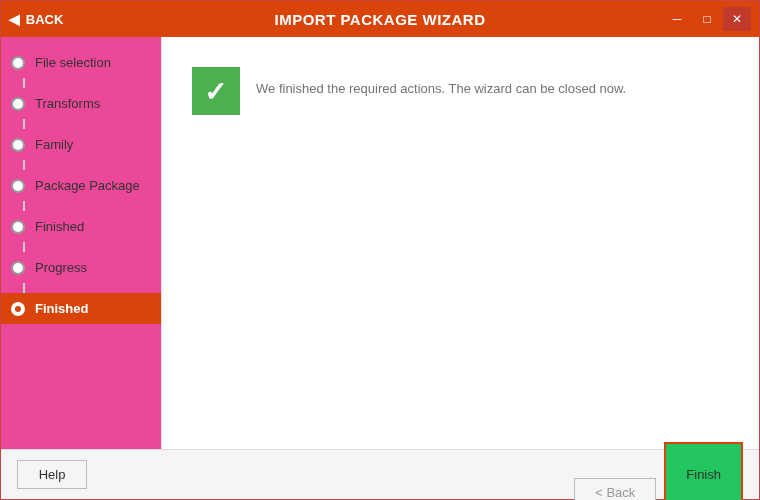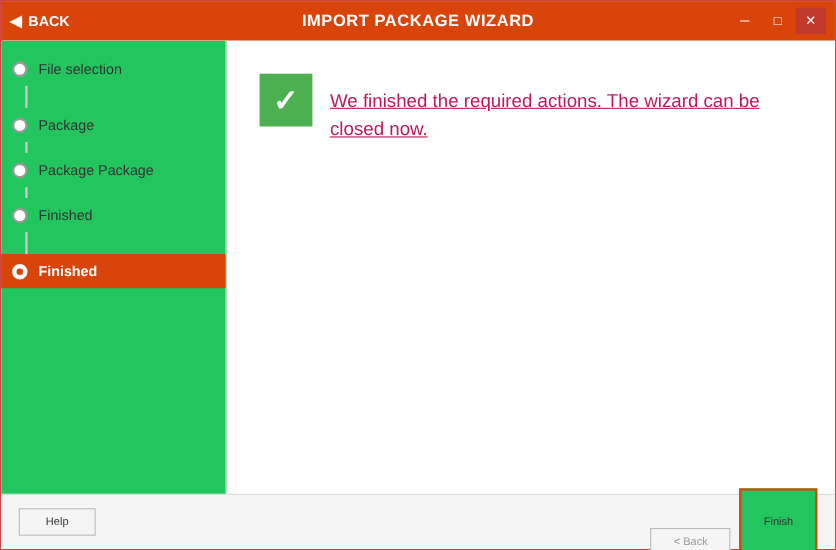--- a/index.html
+++ b/index.html
@@ -67,22 +67,22 @@
     .titlebar-btn.close {
       background: #c0392b;
     }
     .content {
       display: flex;
       flex: 1;
       background: white;
       overflow: hidden;
     }
     .sidebar {
-      width: 205px;
-      background: #22c55e;
+      width: 161px;
+      background: #ec4899;
       border-right: 1px solid #e0e0e0;
       padding: 10px 0;
       flex-shrink: 0;
       text-align: center;
     }
     .sidebar-item {
       display: flex;
       align-items: center;
       gap: 10px;
       padding: 8px 12px 8px 10px;
@@ -144,25 +144,24 @@
       align-items: center;
       justify-content: center;
       flex-shrink: 0;
     }
     .check-icon span {
       color: white;
       font-size: 28px;
       font-weight: bold;
     }
     .success-text {
-      font-size: 17px;
-      color: #be185d;
+      font-size: 13px;
+      color: #737373;
       padding-top: 12px;
       line-height: 1.5;
-      text-decoration: underline;
     }
     .footer {
       background: #f5f5f5;
       border-top: 1px solid #ddd;
       height: 50px;
       display: flex;
       align-items: center;
       justify-content: space-between;
       padding: 0 16px;
       flex-shrink: 0;
@@ -170,21 +169,21 @@
     .footer-left {
       display: flex;
       gap: 8px;
     }
     .footer-right {
       display: flex;
       gap: 8px;
     }
     .btn {
       padding: 6px 20px;
-      font-size: 10px;
+      font-size: 13px;
       cursor: pointer;
       border: 1px solid #bbb;
       background: #f5f5f5;
       color: #333;
       min-width: 70px;
       text-align: center;
     }
     .btn-finish {
       background: #22c55e;
       border: 2px solid #d9440a;
@@ -216,40 +215,48 @@
 
   <div class="content">
     <div class="sidebar">
 
       <div class="sidebar-item">
         <div class="step-dot"></div>
         <span class="step-label">File selection</span>
       </div>
       <div class="sidebar-connector"></div>
 
-      <div class="sidebar-connector"></div>
-
-      <div class="sidebar-item">
-        <div class="step-dot"></div>
-        <span class="step-label">Package</span>
+      <div class="sidebar-item">
+        <div class="step-dot"></div>
+        <span class="step-label">Transforms</span>
+      </div>
+      <div class="sidebar-connector"></div>
+
+      <div class="sidebar-item">
+        <div class="step-dot"></div>
+        <span class="step-label">Family</span>
       </div>
       <div class="sidebar-connector"></div>
 
       <div class="sidebar-item">
         <div class="step-dot"></div>
         <span class="step-label">Package Package</span>
       </div>
       <div class="sidebar-connector"></div>
 
       <div class="sidebar-item">
         <div class="step-dot"></div>
         <span class="step-label">Finished</span>
       </div>
       <div class="sidebar-connector"></div>
 
+      <div class="sidebar-item">
+        <div class="step-dot"></div>
+        <span class="step-label">Progress</span>
+      </div>
       <div class="sidebar-connector"></div>
 
       <div class="sidebar-item active">
         <div class="step-dot">
           <div class="step-dot-inner"></div>
         </div>
         <span class="step-label">Finished</span>
       </div>
     </div>
 

